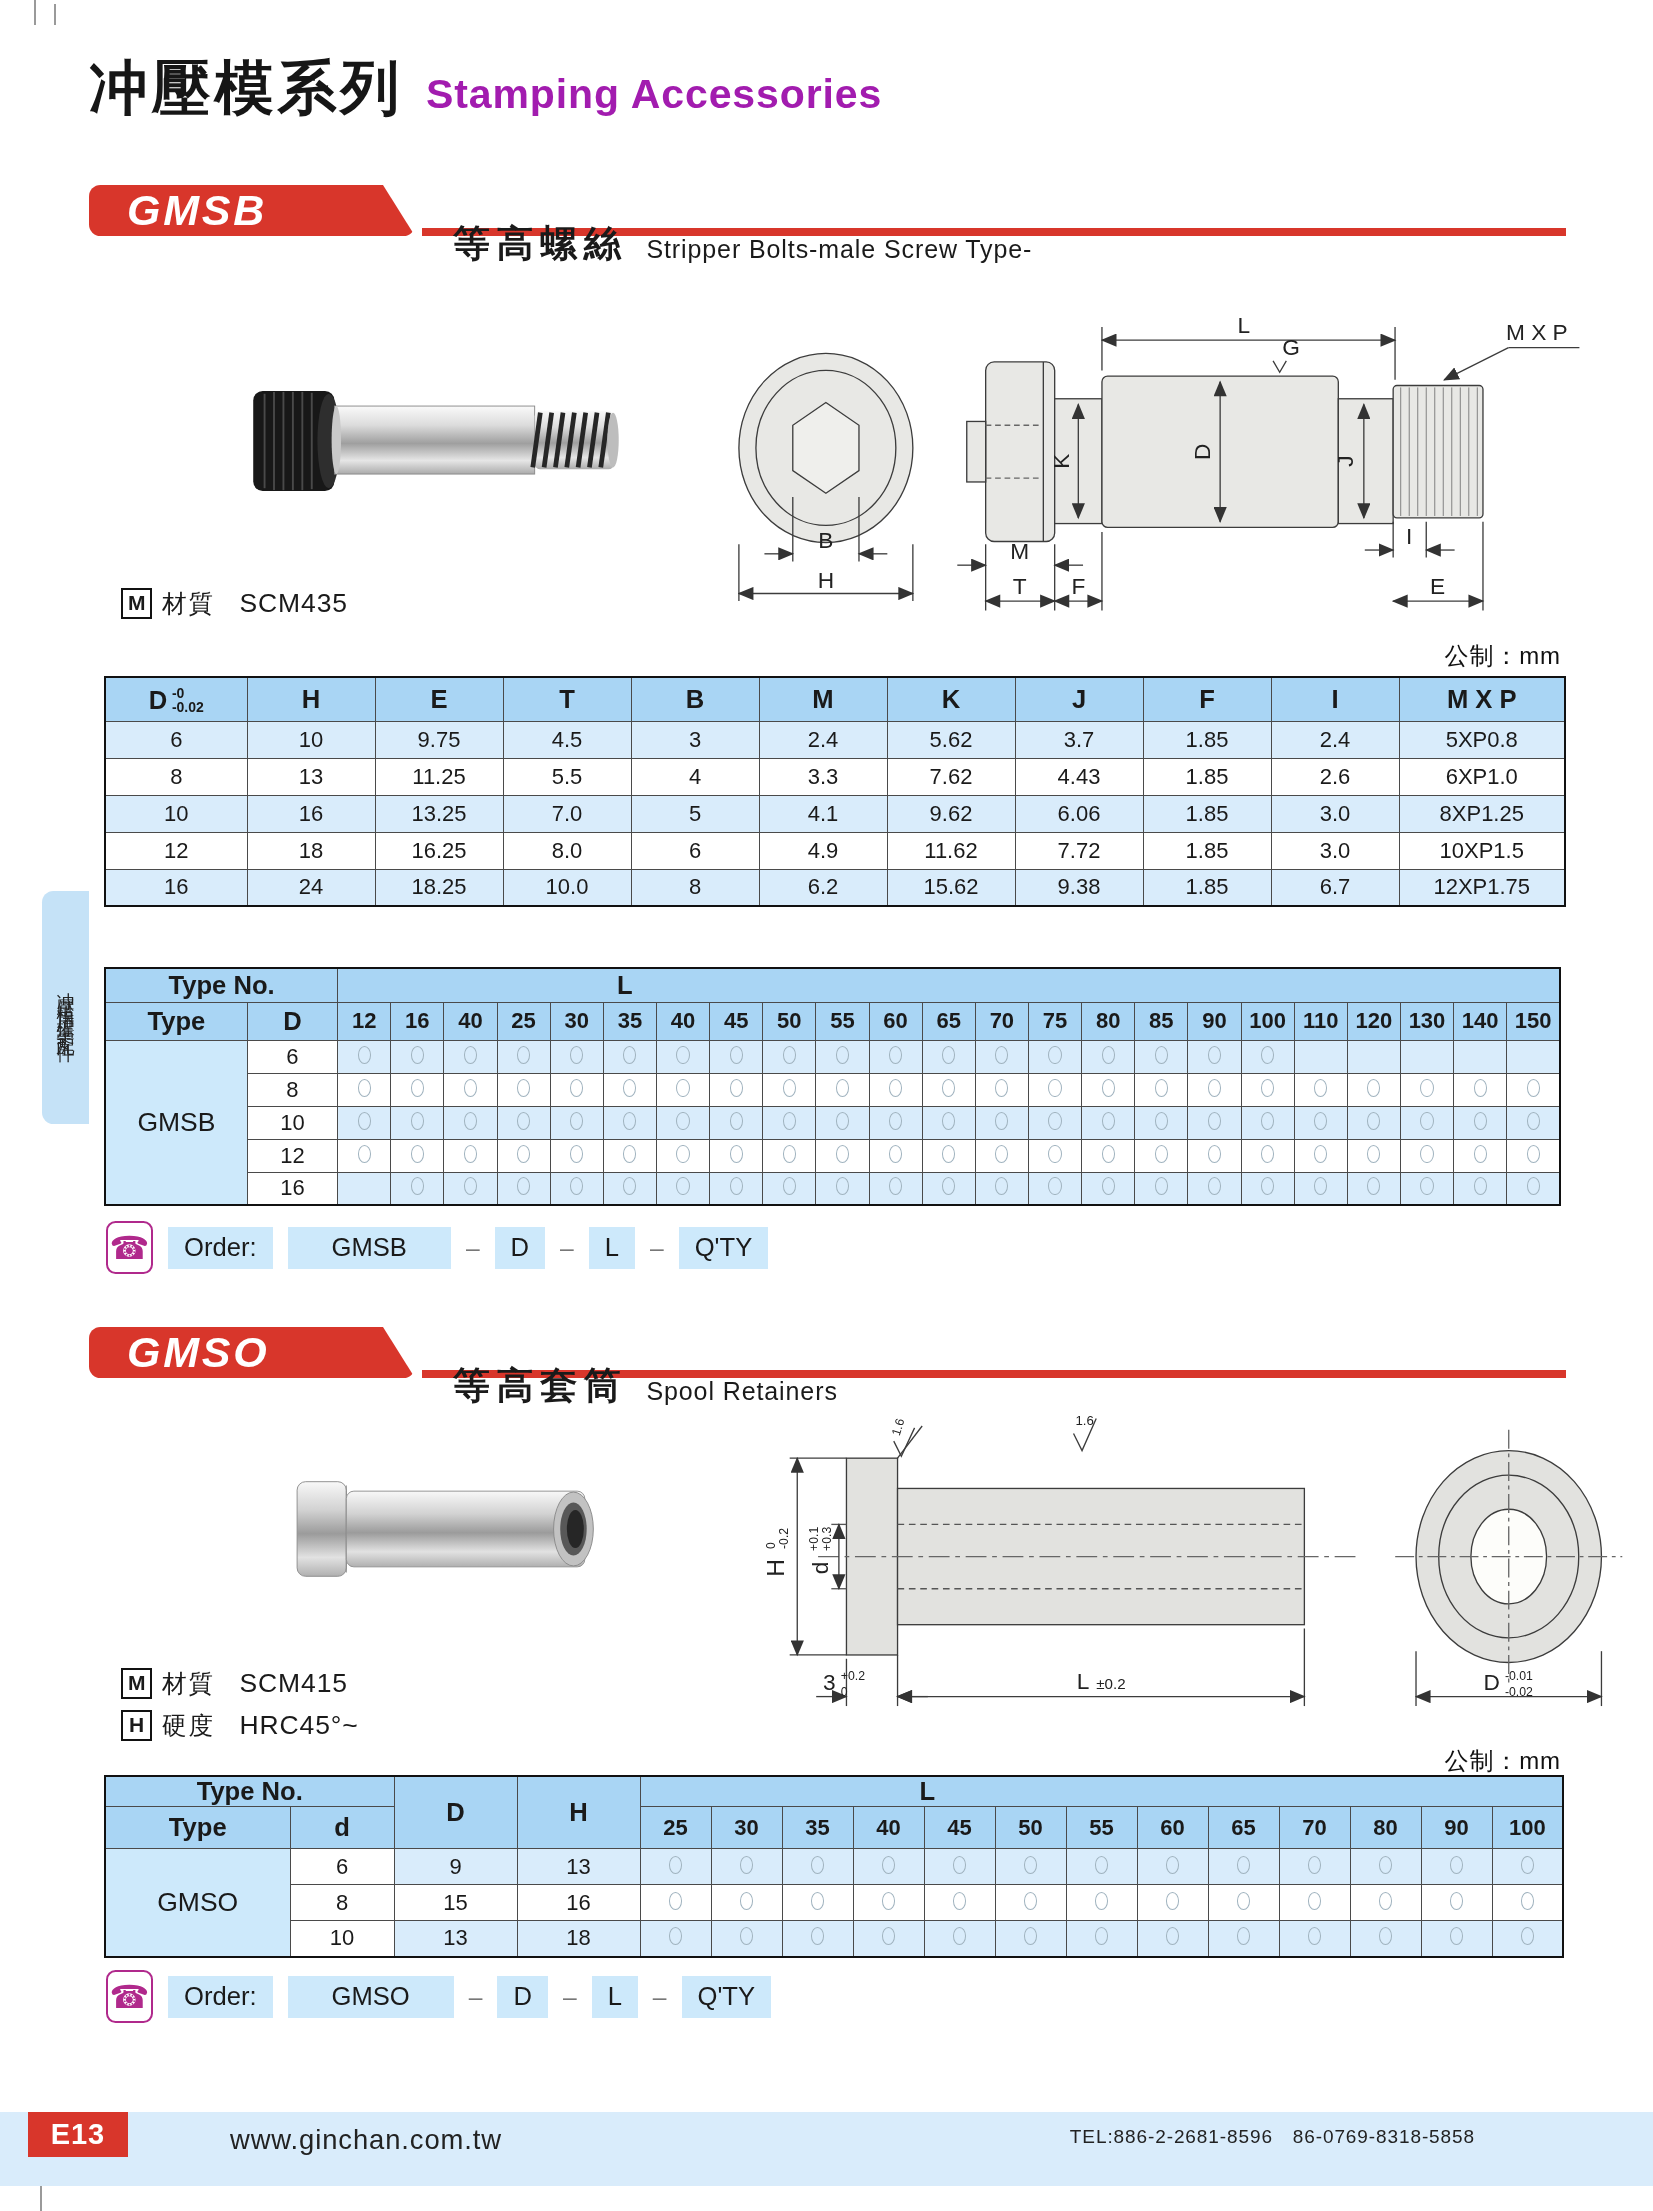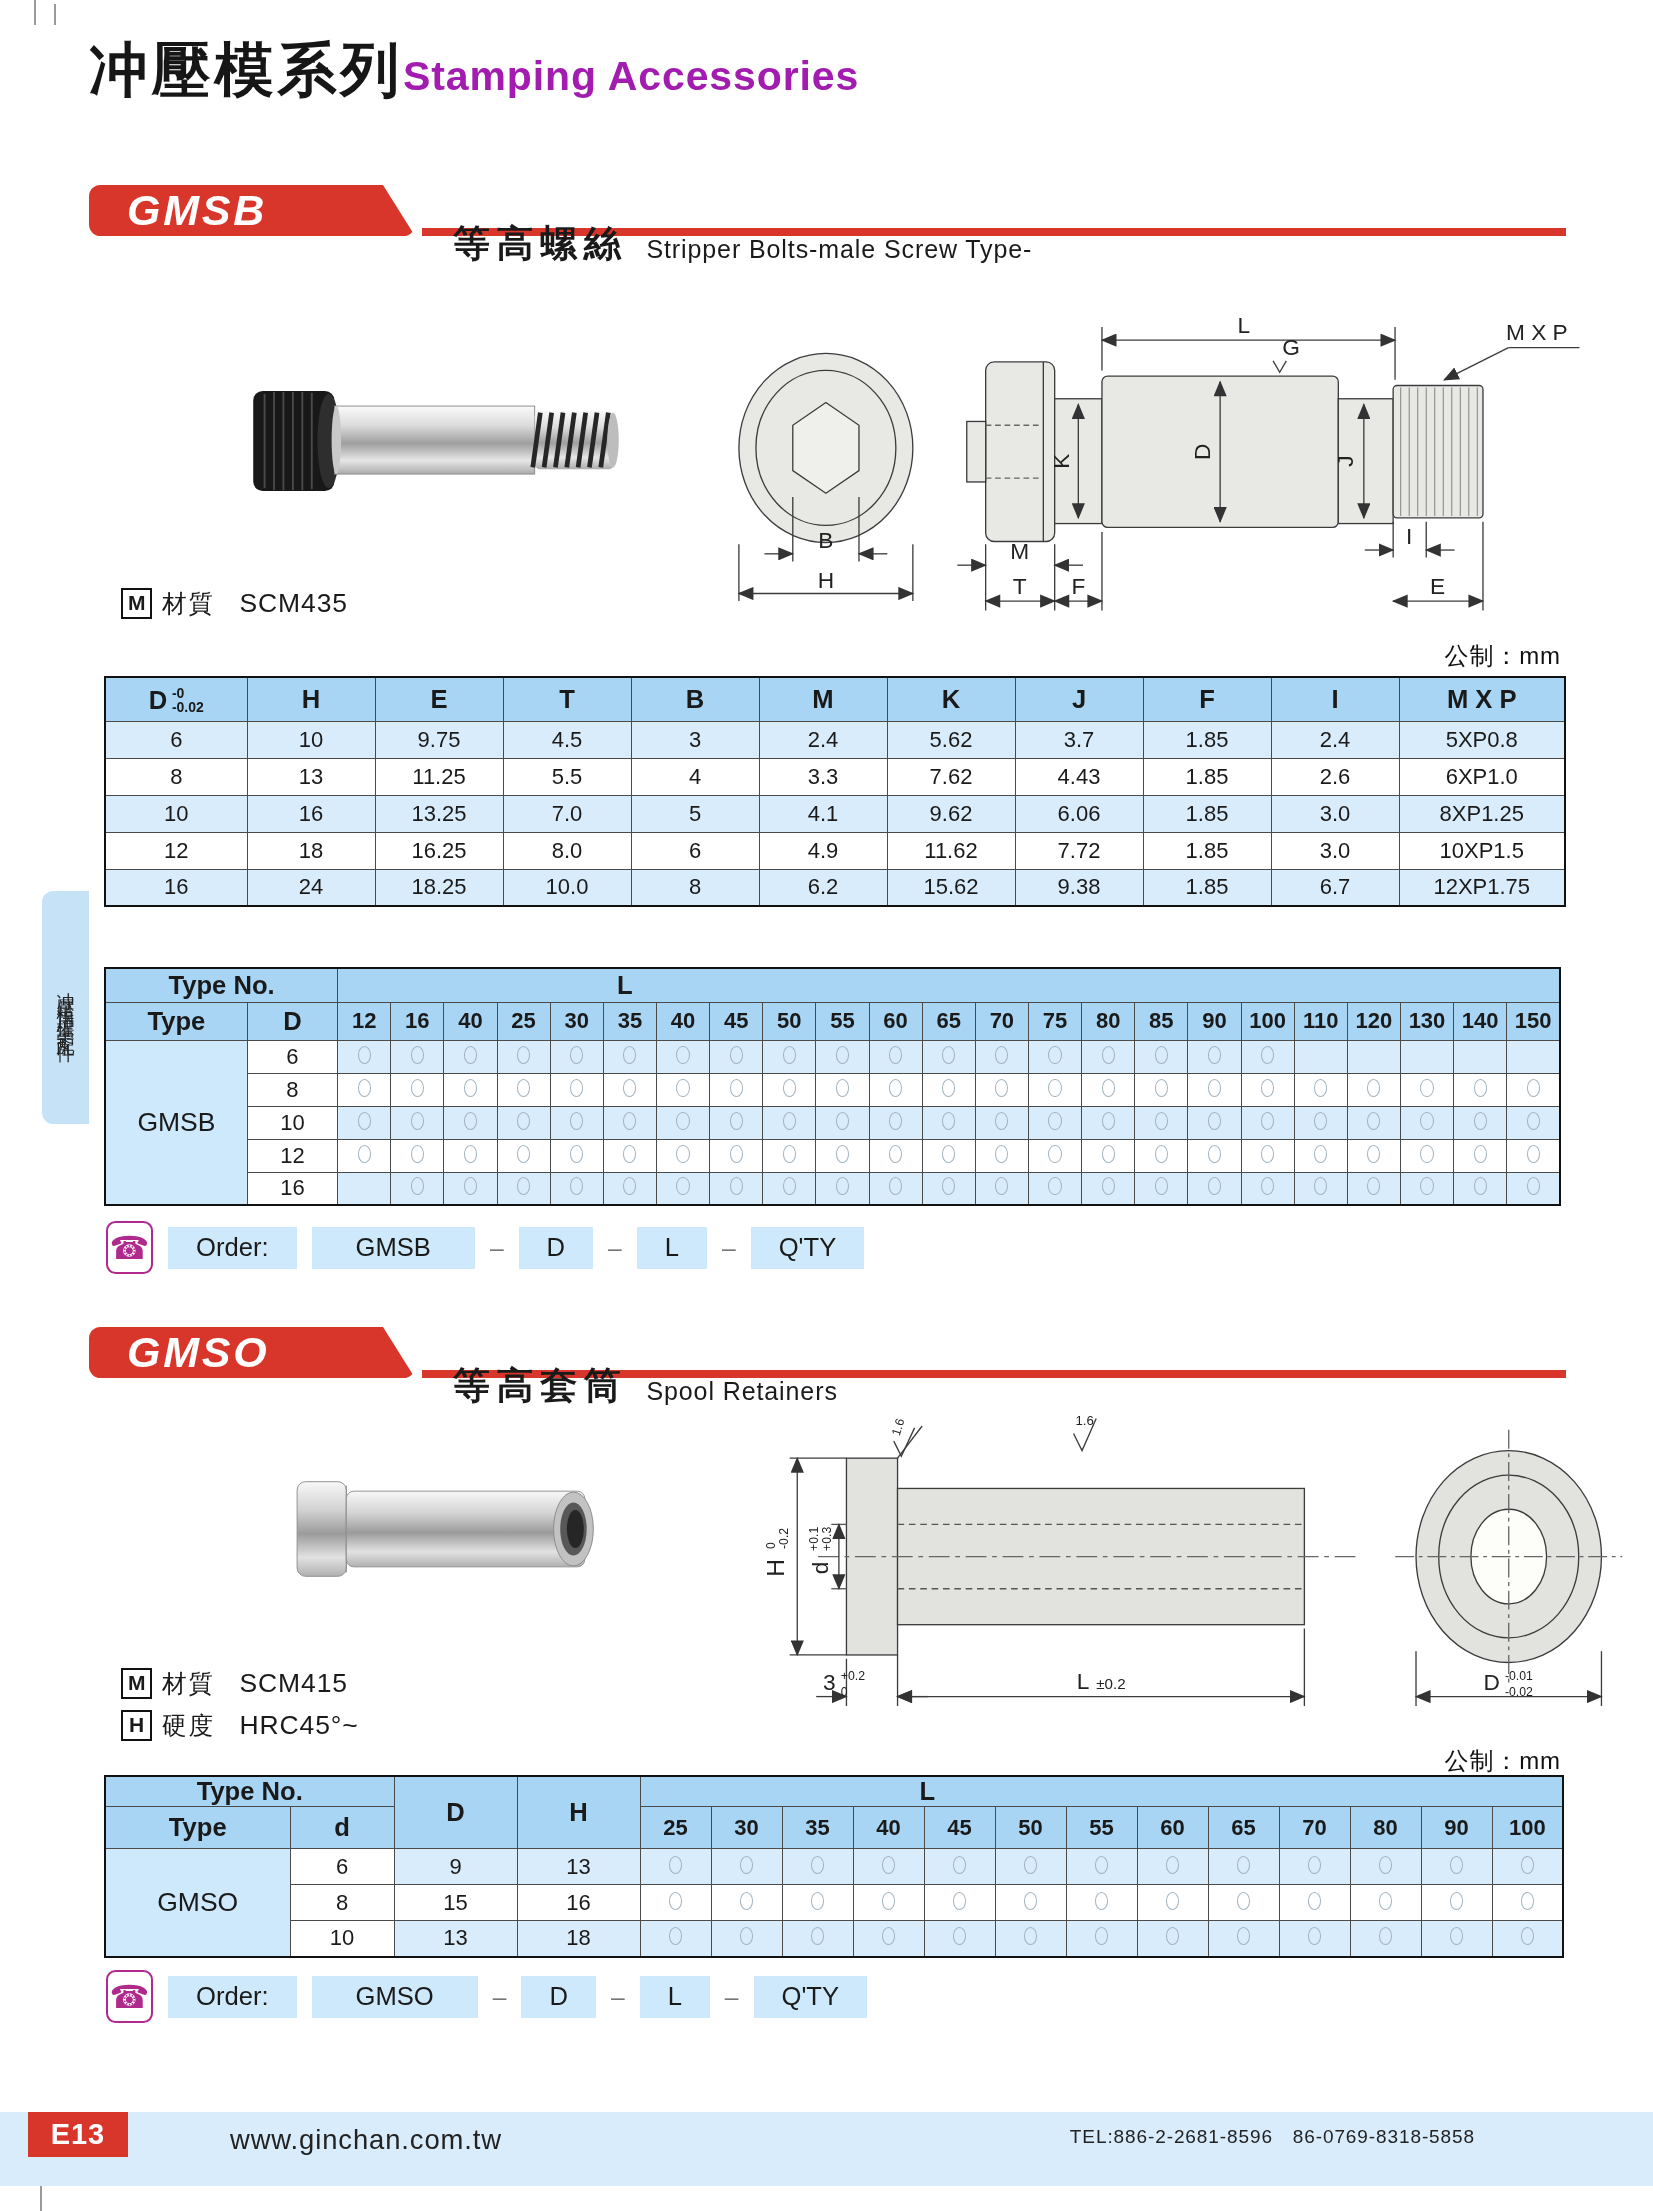--- a/index.html
+++ b/index.html
@@ -11,21 +11,21 @@
   }
   html,body{margin:0;padding:0;background:#888;}
   #page{
     position:relative;width:1653px;height:2212px;background:#fff;
     font-family:"Liberation Sans","DejaVu Sans",sans-serif;color:var(--ink);
     overflow:hidden;margin:0 auto;
   }
   .cm{position:absolute;background:#9a9a9a;}
 
   
-  .title{position:absolute;left:89px;top:31px;display:flex;align-items:baseline;white-space:nowrap;}
+  .title{position:absolute;left:89px;top:49px;display:flex;align-items:baseline;gap:23px;white-space:nowrap;}
   .t-zh{font-size:59px;font-weight:bold;letter-spacing:3.8px;color:#161616;}
   .t-en{font-size:41px;font-weight:bold;color:#a21caf;letter-spacing:0.9px;}
 
   
   .band{position:absolute;left:89px;width:1477px;height:51px;}
   .band .underline{position:absolute;bottom:0;left:333px;right:0;height:8.5px;background:var(--red);}
   .badge{position:absolute;left:0;top:0;bottom:0;width:326px;background:var(--red);
     border-radius:11.4px;clip-path:polygon(0 0,calc(100% - 32px) 0,100% 100%,0 100%);
     display:flex;align-items:center;padding-left:38px;box-sizing:border-box;
     color:#fff;font-size:43px;font-weight:bold;font-style:italic;letter-spacing:2.8px;}
@@ -57,21 +57,21 @@
   #gmsb-dim thead tr{height:44px;}
   #gmsb-dim tbody tr{height:37px;}
   #gmsb-avail tr.h1{height:34px;} #gmsb-avail tr.h2{height:38px;} #gmsb-avail tbody tr{height:33px;}
   #gmso-avail tr.h1{height:30px;} #gmso-avail tr.h2{height:42px;} #gmso-avail tbody tr{height:36px;}
   .circ{display:inline-block;width:13.2px;height:18px;border:1.9px solid #a0b3bf;border-radius:50%;box-sizing:border-box;}
 
   
   .orderline{position:absolute;left:106px;display:flex;align-items:center;gap:15px;white-space:nowrap;}
   .phone{width:47px;height:53px;border:2.8px solid #b0298c;border-radius:9.5px;color:#b0298c;font-size:32px;
     display:flex;align-items:center;justify-content:center;box-sizing:border-box;background:#fff;}
-  .obox{height:42px;background:var(--tblue);display:flex;align-items:center;justify-content:center;font-size:25.6px;padding:0 28px;}
+  .obox{height:42px;background:var(--tblue);display:flex;align-items:center;justify-content:center;font-size:25.6px;padding:0 16px;}
   .obox.code{padding:0 44px;}
   .osep{color:#777;font-size:24.6px;}
 
   
   .sidetab{position:absolute;left:42px;top:891px;width:47px;height:233px;background:#c5e2f7;border-radius:11.4px 0 0 11.4px;
     display:flex;align-items:center;justify-content:center;}
   .sidetab span{writing-mode:vertical-rl;font-size:18px;letter-spacing:6.6px;color:#222;}
 
   
   .footer{position:absolute;left:0;top:2112px;width:1653px;height:74px;background:var(--lblue);}

